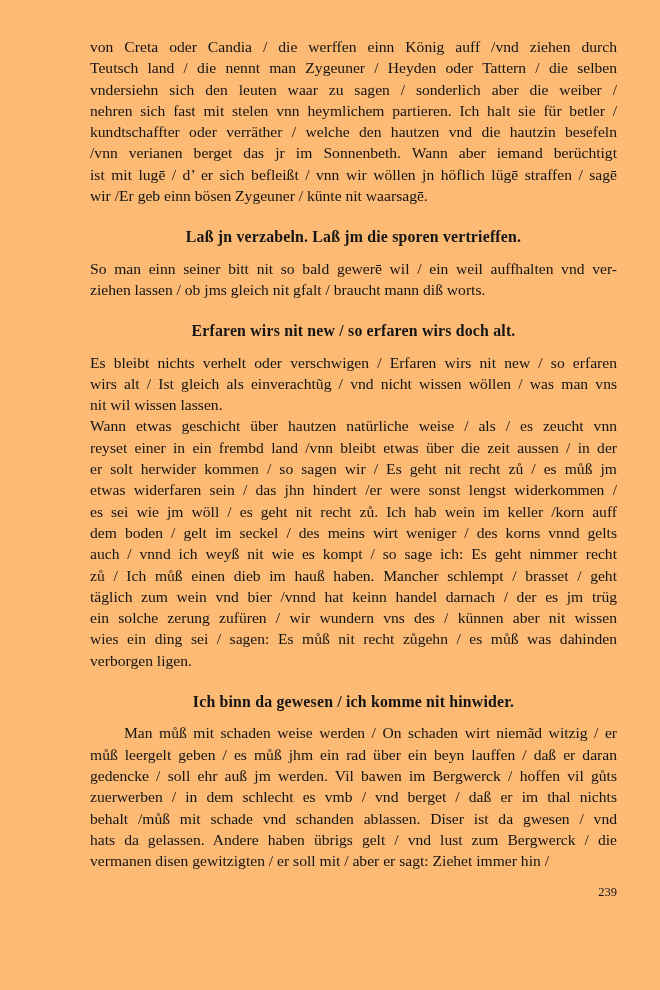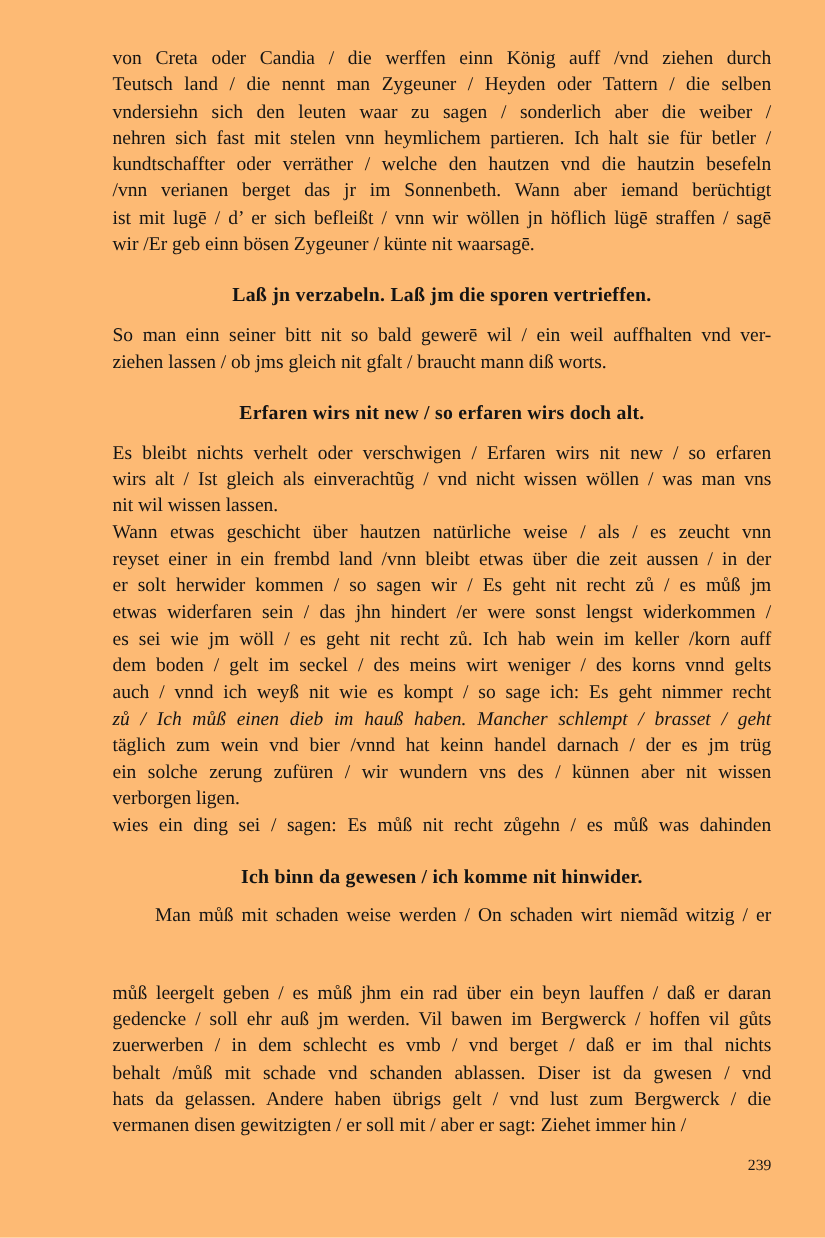--- a/index.html
+++ b/index.html
@@ -72,32 +72,32 @@
 
 
     <p class="para">
         <span class="line" style="white-space: normal;">Wann etwas geschicht über hautzen natürliche weise / als / es zeucht vnn</span>
         <span class="line" style="white-space: normal;">reyset einer in ein frembd land /vnn bleibt etwas über die zeit aussen / in der</span>
         <span class="line" style="white-space: normal;">er solt herwider kommen / so sagen wir / Es geht nit recht zů / es můß jm</span>
         <span class="line" style="white-space: normal;">etwas widerfaren sein / das jhn hindert /er were sonst lengst widerkommen /</span>
         <span class="line" style="white-space: normal;">es sei wie jm wöll / es geht nit recht zů. Ich hab wein im keller /korn auff</span>
         <span class="line" style="white-space: normal;">dem boden / gelt im seckel / des meins wirt weniger / des korns vnnd gelts</span>
         <span class="line" style="white-space: normal;">auch / vnnd ich weyß nit wie es kompt / so sage ich: Es geht nimmer recht</span>
-        <span class="line" style="white-space: normal; font-style: italic;">zů / Ich můß einen dieb im hauß haben. Mancher schlempt / brasset / geht</span>
+        <span class="line" style="white-space: normal;">zů / Ich můß einen dieb im hauß haben. Mancher schlempt / brasset / geht</span>
         <span class="line" style="white-space: normal;">täglich zum wein vnd bier /vnnd hat keinn handel darnach / der es jm trüg</span>
         <span class="line" style="white-space: normal;">ein solche zerung zufüren / wir wundern vns des / künnen aber nit wissen</span>
+        <span class="line" style="white-space: normal;">wies ein ding sei / sagen: Es můß nit recht zůgehn / es můß was dahinden</span>
         <span class="line last" style="white-space: normal;">verborgen ligen.</span>
-        <span class="line" style="white-space: normal;">wies ein ding sei / sagen: Es můß nit recht zůgehn / es můß was dahinden</span>
       </p>
 
     <h2 class="heading">Ich binn da gewesen / ich komme nit hinwider.</h2>
 
     <p class="para">
         <span class="line" style="white-space: normal; margin-left: 34px;">Man můß mit schaden weise werden / On schaden wirt niemãd witzig / er</span>
-        <span class="line" style="white-space: normal; margin-top: 40px;">můß leergelt geben / es můß jhm ein rad über ein beyn lauffen / daß er daran</span>
+        <span class="line" style="white-space: normal;">můß leergelt geben / es můß jhm ein rad über ein beyn lauffen / daß er daran</span>
         <span class="line" style="white-space: normal;">gedencke / soll ehr auß jm werden. Vil bawen im Bergwerck / hoffen vil gůts</span>
         <span class="line" style="white-space: normal;">zuerwerben / in dem schlecht es vmb / vnd berget / daß er im thal nichts</span>
         <span class="line" style="white-space: normal;">behalt /můß mit schade vnd schanden ablassen. Diser ist da gwesen / vnd</span>
         <span class="line" style="white-space: normal;">hats da gelassen. Andere haben übrigs gelt / vnd lust zum Bergwerck / die</span>
         <span class="line last" style="white-space: normal;">vermanen disen gewitzigten / er soll mit / aber er sagt: Ziehet immer hin /</span>
       </p>
 
   </main>
 
   <footer class="folio">

